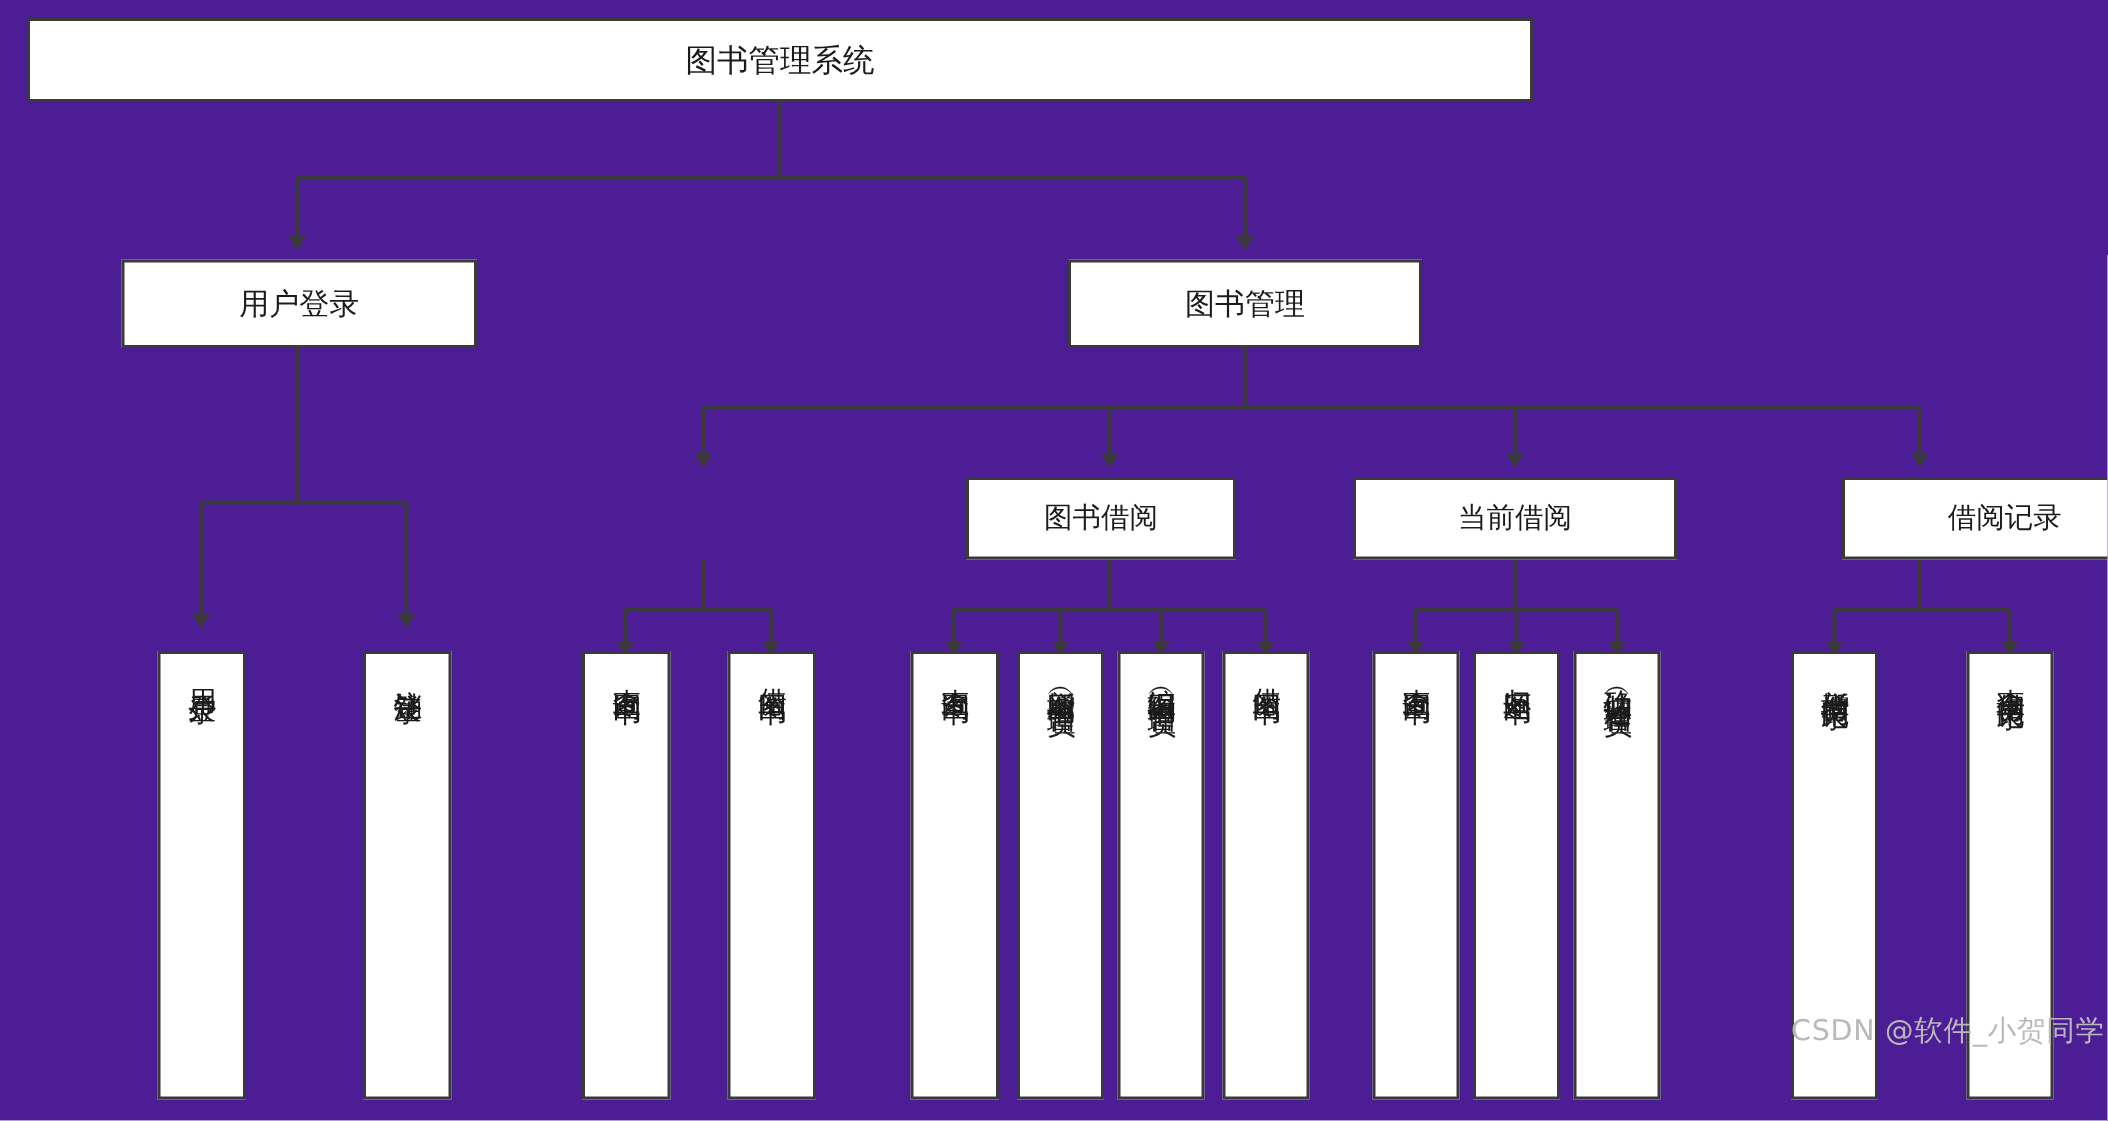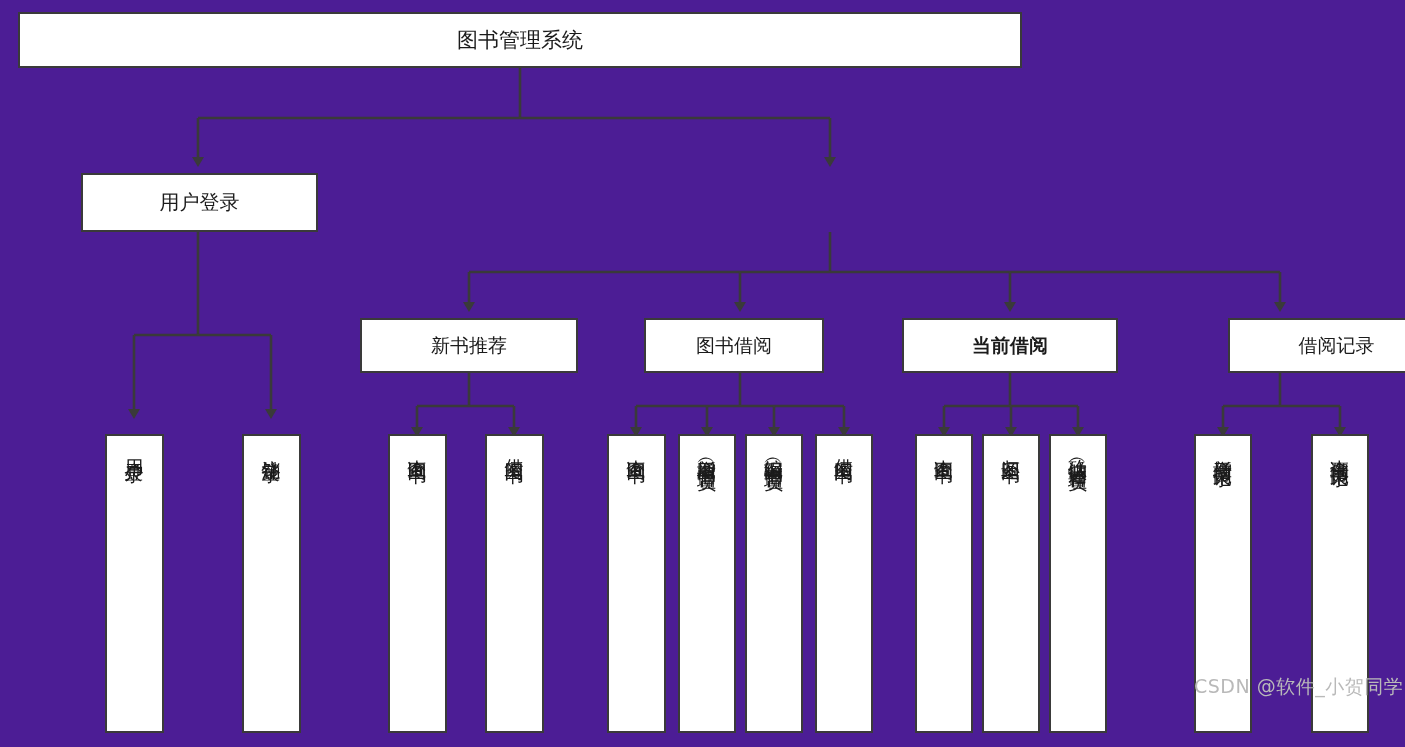--- a/index.html
+++ b/index.html
@@ -126,28 +126,28 @@
     </g>
   </svg>
 
   <div class="node root" style="left:18px; top:12px; width:1004px; height:56px;">
     <span class="label">图书管理系统</span>
   </div>
 
   <div class="node level1" style="left:81px; top:173px; width:237px; height:59px;">
     <span class="label">用户登录</span>
   </div>
+  <div class="node level1" style="left:712px; top:173px; width:236px; height:59px;">
+    <span class="label">图书管理</span>
+  </div>
 
-  <div class="node level2" style="left:360px; top:318px; width:218px; height:55px;">
-    <span class="label">新书推荐</span>
-  </div>
   <div class="node level2" style="left:644px; top:318px; width:180px; height:55px;">
     <span class="label">图书借阅</span>
   </div>
-  <div class="node level2" style="left:902px; top:318px; width:216px; height:55px;font-weight:bold;">
+  <div class="node level2" style="left:902px; top:318px; width:216px; height:55px;">
     <span class="label">当前借阅</span>
   </div>
   <div class="node level2" style="left:1228px; top:318px; width:217px; height:55px;">
     <span class="label">借阅记录</span>
   </div>
 
   <div class="node leaf" style="left:105px; top:434px; width:59px; height:299px;">
     <span class="label">用户登录</span>
   </div>
   <div class="node leaf" style="left:242px; top:434px; width:59px; height:299px;">

